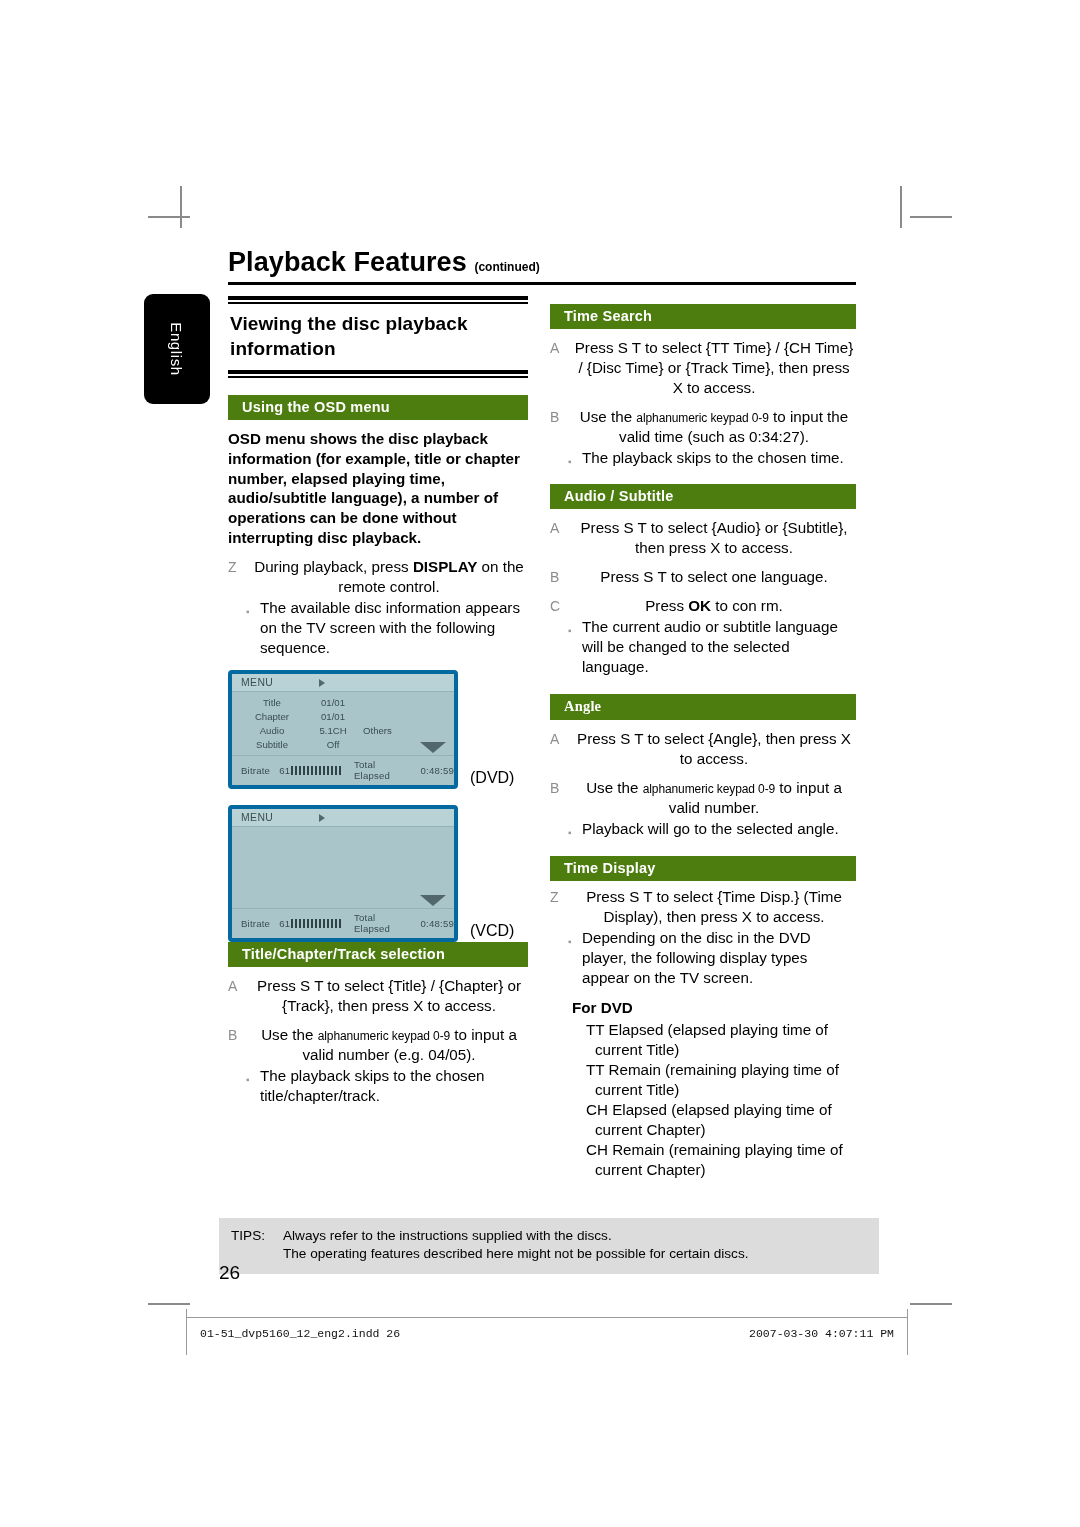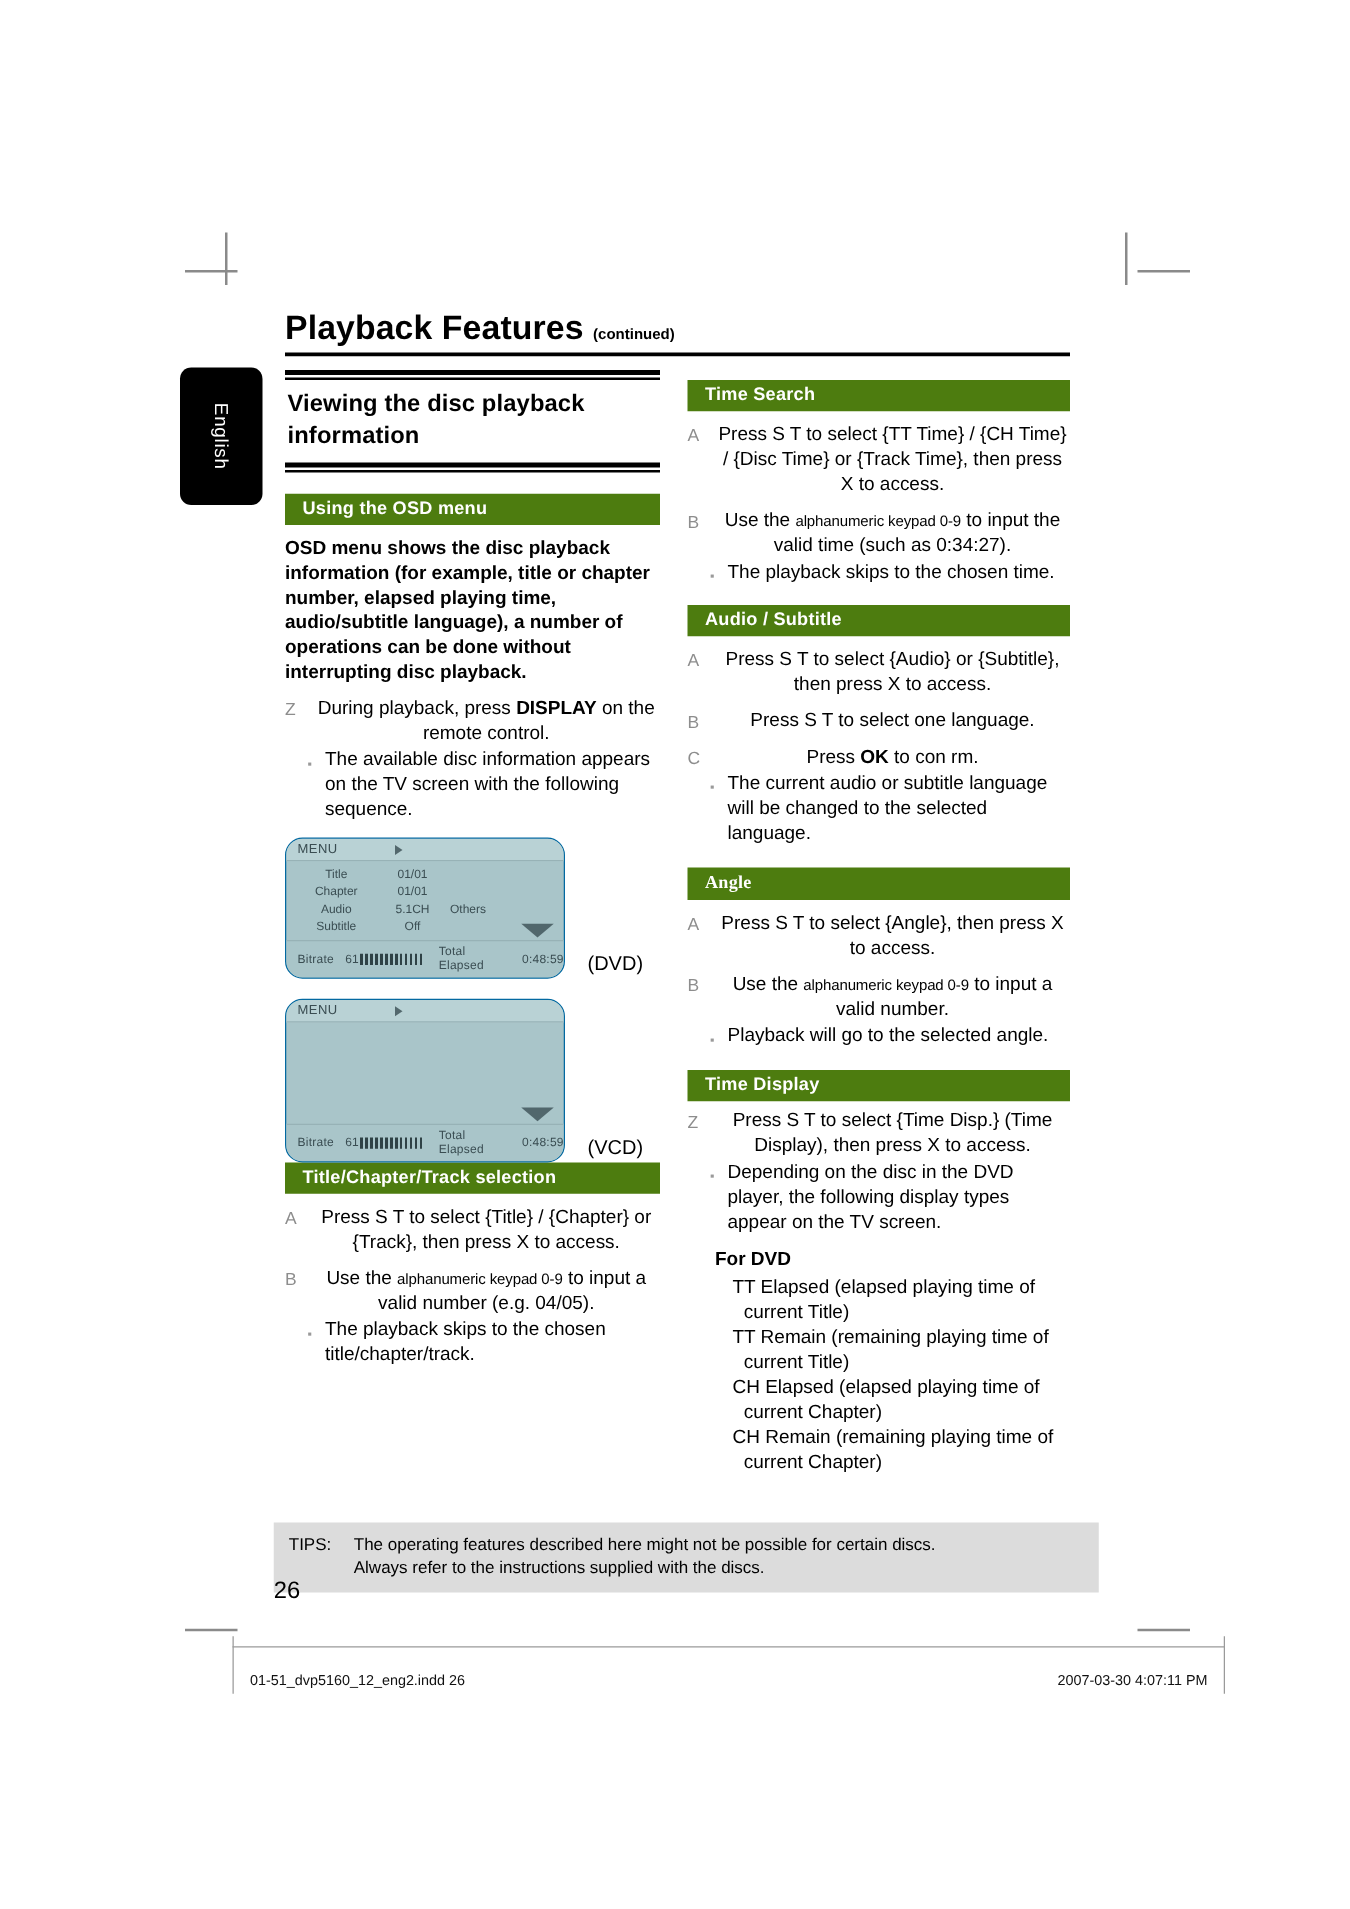--- a/index.html
+++ b/index.html
@@ -133,22 +133,22 @@
     padding-top: 7px;
   }
   .sub .sub-body { flex: 1 1 auto; }
   b, .bold { font-weight: bold; }
   .kbd { font-weight: normal; font-size: 12px; letter-spacing: -0.1px; margin-top: 12px; }
 
   
   .osd-wrap { position: relative; margin-top: 12px; }
   .osd {
     width: 222px;
-    border: 1px solid #0369a1;
-    border-radius: 14px;
+    border: 4px solid #0369a1;
+    border-radius: 4px;
     background: #a9c5c9;
     overflow: hidden;
     font-size: 9.6px;
     color: #3a4d52;
   }
   .osd-head {
     background: #b9d2d5;
     border-bottom: 1px solid #97b2b6;
     padding: 3px 0 3px 9px;
     display: flex;
@@ -224,26 +224,26 @@
     left: 219px;
     top: 1262px;
     font-size: 19px;
   }
 
   
   #print-footer {
     position: absolute;
     left: 186px;
     top: 1317px;
-    width: 794px;
+    width: 722px;
     border-top: 1px solid #9a9a9a;
-    padding-top: 21px;
+    padding-top: 9px;
     display: flex;
     justify-content: space-between;
-    font-family: Liberation Sans, sans-serif;
+    font-family: Liberation Mono, monospace;
     font-size: 11.5px;
     color: #111;
   }
   #print-footer .bar-v {
     position: absolute;
     top: -9px;
     width: 1px;
     height: 46px;
     background: #9a9a9a;
   }
@@ -435,22 +435,22 @@
       <div style="text-indent:-9px; padding-left:9px;">TT Remain (remaining playing time of current Title)</div>
       <div style="text-indent:-9px; padding-left:9px;">CH Elapsed (elapsed playing time of current Chapter)</div>
       <div style="text-indent:-9px; padding-left:9px;">CH Remain (remaining playing time of current Chapter)</div>
     </div>
 
   </div>
 
   <div id="tips">
     <div class="tip-label">TIPS:</div>
     <div class="tip-text">
+      <div>Always refer to the instructions supplied with the discs.</div>
       <div>The operating features described here might not be possible for certain discs.</div>
-      <div>Always refer to the instructions supplied with the discs.</div>
     </div>
   </div>
 
   <div id="page-number">26</div>
 
   <div id="print-footer">
     <div class="bar-v" style="left:0;"></div>
     <div class="bar-v" style="right:0;"></div>
     <div style="padding-left:14px;">01-51_dvp5160_12_eng2.indd   26</div>
     <div style="padding-right:14px;">2007-03-30   4:07:11 PM</div>

